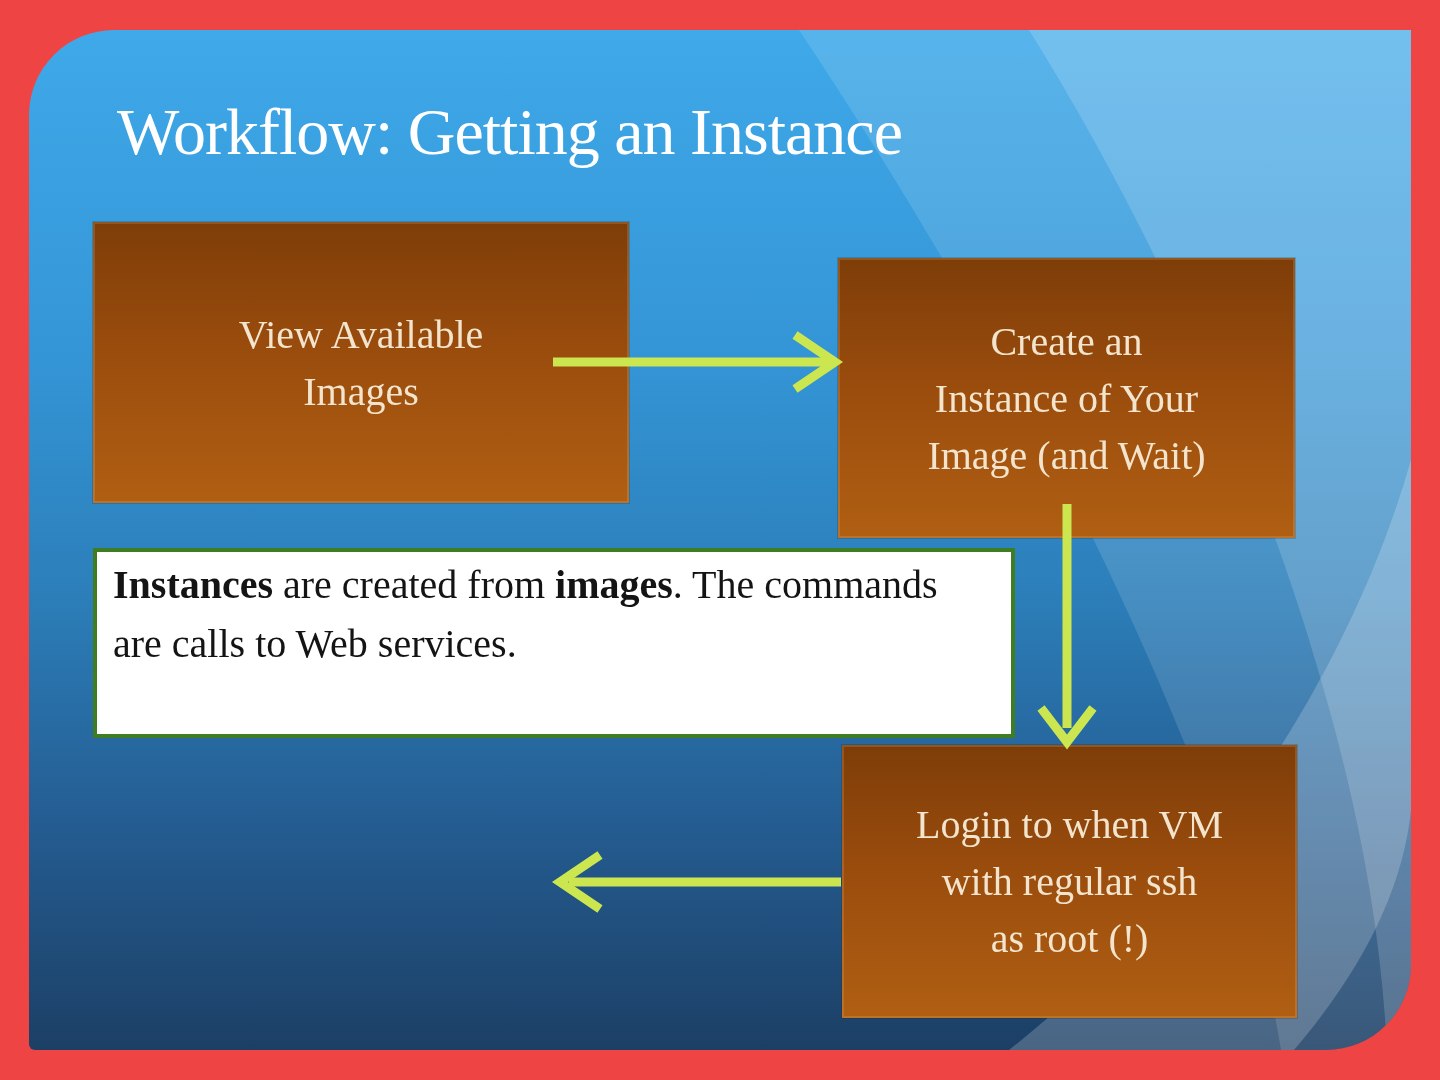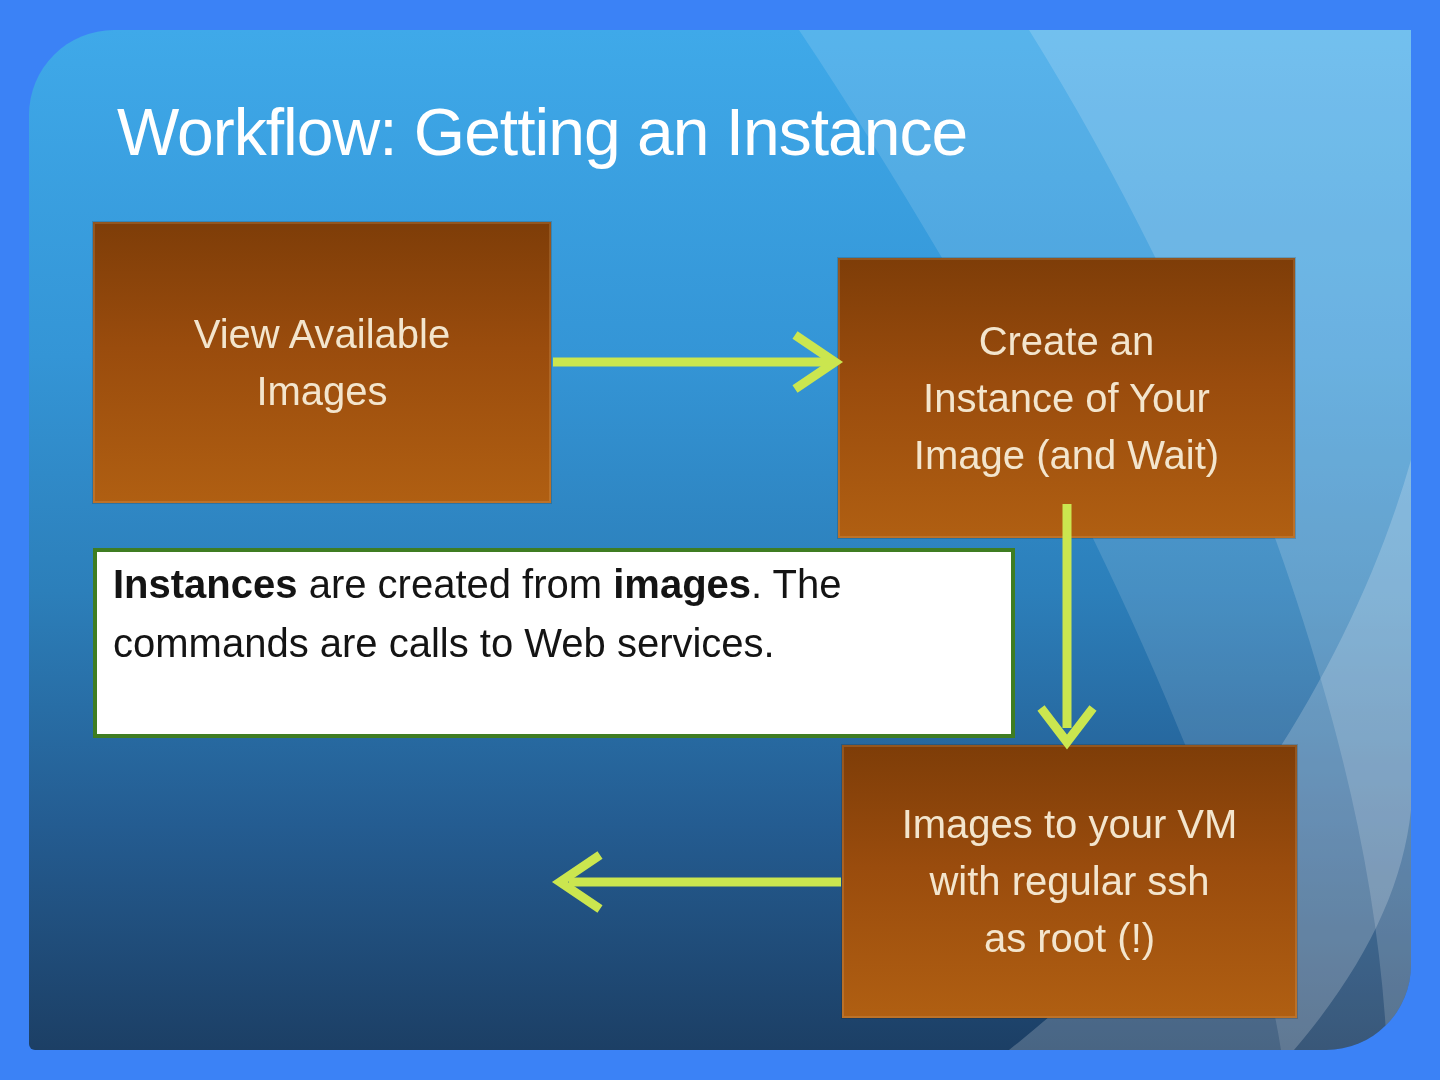--- a/index.html
+++ b/index.html
@@ -1,18 +1,18 @@
 <!DOCTYPE html>
 <html style="--background_top: #3fa9e9; --background_upper_mid: #3495d6; --background_mid: #2c7fba; --background_lower_mid: #245c91; --background_bottom: #1c3f65; --box_fill_top: #7e3d08; --box_fill_mid: #9a4c0d; --box_fill_bottom: #b05f12; --box_text: #f3e5cd; --arrow: #cbe64f; --note_border: #3f7d22; --note_text: #141414; --title_text: #ffffff;"><head>
 <meta charset="utf-8">
 <style>
   html,body{margin:0;padding:0;background:#ffffff;}
   .stage{
-    position:relative;width:1440px;height:1080px;background:#3b82f6;overflow:hidden;
-    font-family:Liberation Sans, sans-serif;
+    position:relative;width:1440px;height:1080px;background:#ef4444;overflow:hidden;
+    font-family:Liberation Serif, serif;
   }
   .slide{
     position:absolute;left:29px;top:30px;width:1382px;height:1020px;
     border-radius:85px 0 85px 6px;overflow:hidden;
     background:linear-gradient(180deg,
       var(--background_top) 0%,
       var(--background_upper_mid) 32%,
       var(--background_mid) 55%,
       var(--background_lower_mid) 78%,
       var(--background_bottom) 100%);
@@ -24,21 +24,21 @@
     color:var(--title_text);white-space:nowrap;
   }
   .flow-box{
     position:absolute;
     background:linear-gradient(180deg,var(--box_fill_top) 0%,var(--box_fill_mid) 45%,var(--box_fill_bottom) 100%);
     box-shadow:inset 0 0 0 2px rgba(255,215,160,0.16), 0 0 0 1px rgba(40,20,0,0.18);
     display:flex;align-items:center;justify-content:center;
     color:var(--box_text);font-size:40px;line-height:57px;text-align:center;
   }
   .flow-box .label{white-space:pre-line;}
-  .box-view{left:64px;top:192px;width:458px;height:281px;}
+  .box-view{left:64px;top:192px;width:536px;height:281px;}
   .box-create{left:809px;top:192px;width:457px;height:280px;margin-top:36px;}
   .box-terminate{left:68px;top:712px;width:456px;height:278px;}
   .box-login{left:813px;top:715px;width:455px;height:273px;}
   .note-box{
     position:absolute;left:64px;top:518px;width:922px;height:190px;
     box-sizing:border-box;background:#ffffff;border:4px solid var(--note_border);
     color:var(--note_text);font-size:40px;line-height:59px;
     padding:3px 24px 0 16px;overflow:hidden;
   }
   .note-box .bold{font-weight:bold;}
@@ -69,21 +69,21 @@
 Instance of Your
 Image (and Wait)</span>
     </div>
 
     <div class="note-box">
       <span class="bold">Instances</span><span> are created from </span><span class="bold">images</span><span>. The commands are calls to Web services.</span>
     </div>
 
 
     <div class="flow-box box-login">
-      <span class="label">Images to your VM
+      <span class="label">Login to when VM
 with regular ssh
 as root (!)</span>
     </div>
 
     <svg class="arrow-layer" viewBox="0 0 1382 1020" preserveAspectRatio="none">
       <g>
         <line class="arrow-stroke" x1="524" y1="332" x2="798" y2="332"></line>
         <polyline class="arrow-stroke" points="766,305 806,332 766,359"></polyline>
       </g>
       <g>

